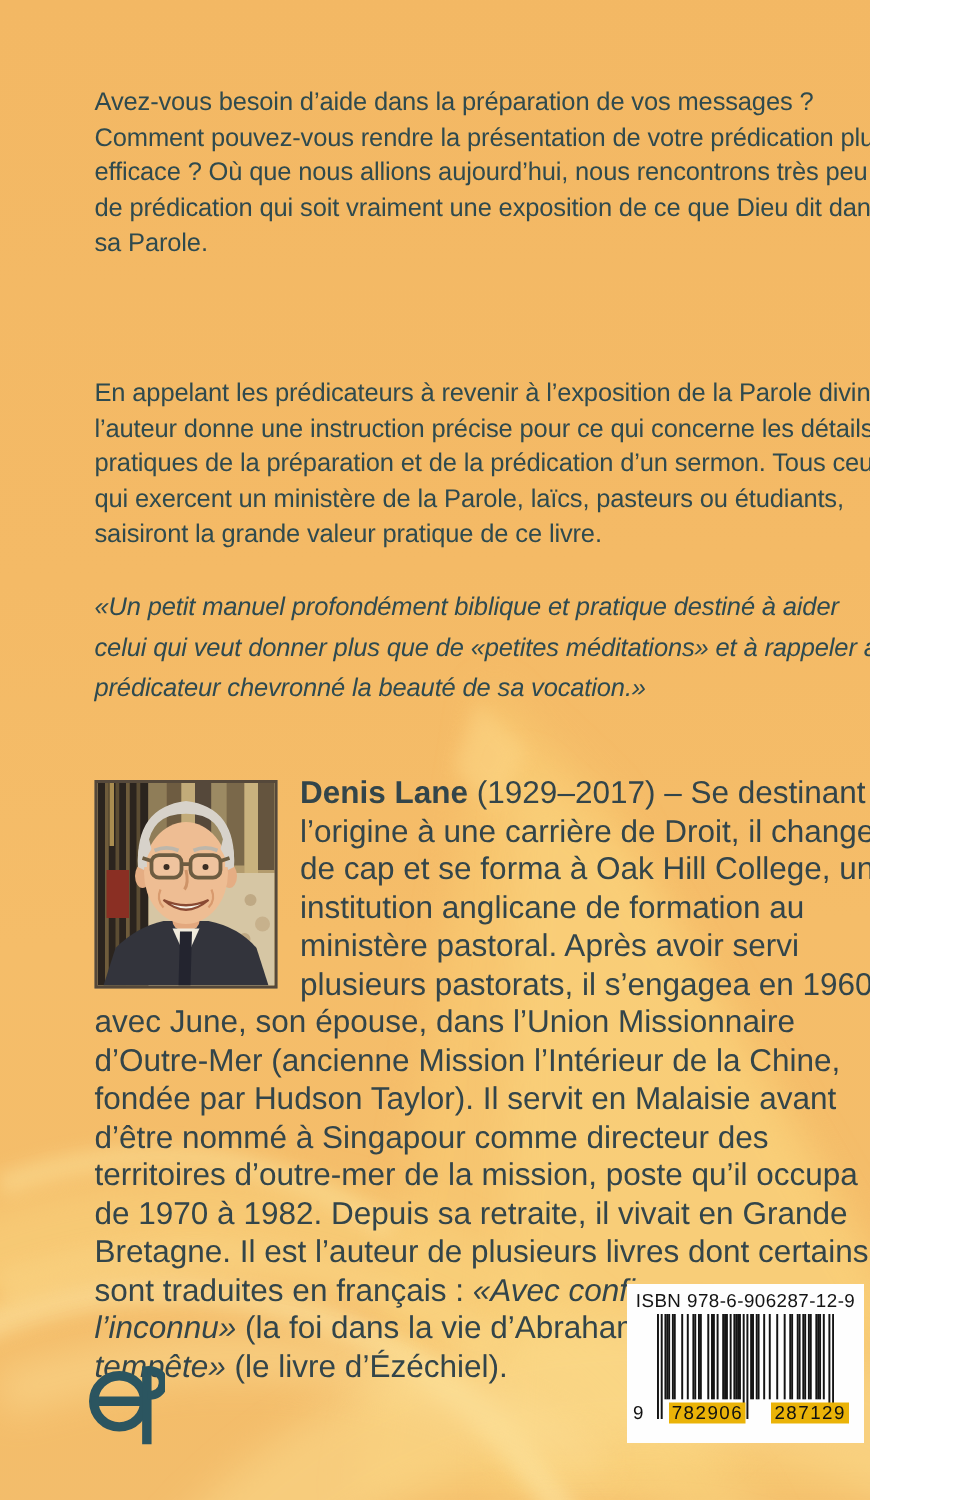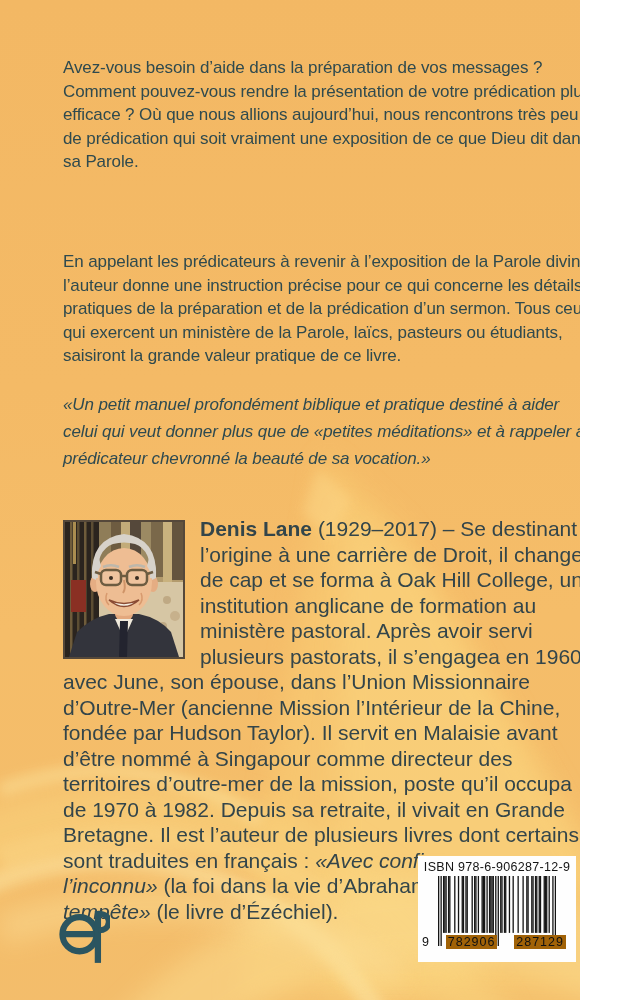--- a/index.html
+++ b/index.html
@@ -51,21 +51,21 @@
   .isbn-line{
     margin-top:4px;font-size:12.5px;letter-spacing:0.3px;color:#141414;white-space:nowrap;
   }
   .bc-bars{position:relative;margin-top:2px;}
   .bc-bars svg{display:block;width:118px;height:70px;}
   .bc-digits{
     position:absolute;left:-16px;right:-10px;bottom:-3px;
     display:flex;justify-content:space-between;align-items:flex-end;
     font-size:12.5px;color:#111;
   }
-  .bc-digits .grp{background:#a16207;padding:0 2px;letter-spacing:1px;}
+  .bc-digits .grp{background:#eab308;padding:0 2px;letter-spacing:1px;}
 </style>
 </head>
 <body>
 
 <div class="cover">
 
   <svg class="bg-art" viewBox="0 0 638 1000" preserveAspectRatio="none">
     <defs>
       <filter id="blur12" x="-40%" y="-40%" width="180%" height="180%">
           <feGaussianBlur stdDeviation="12"></feGaussianBlur>

